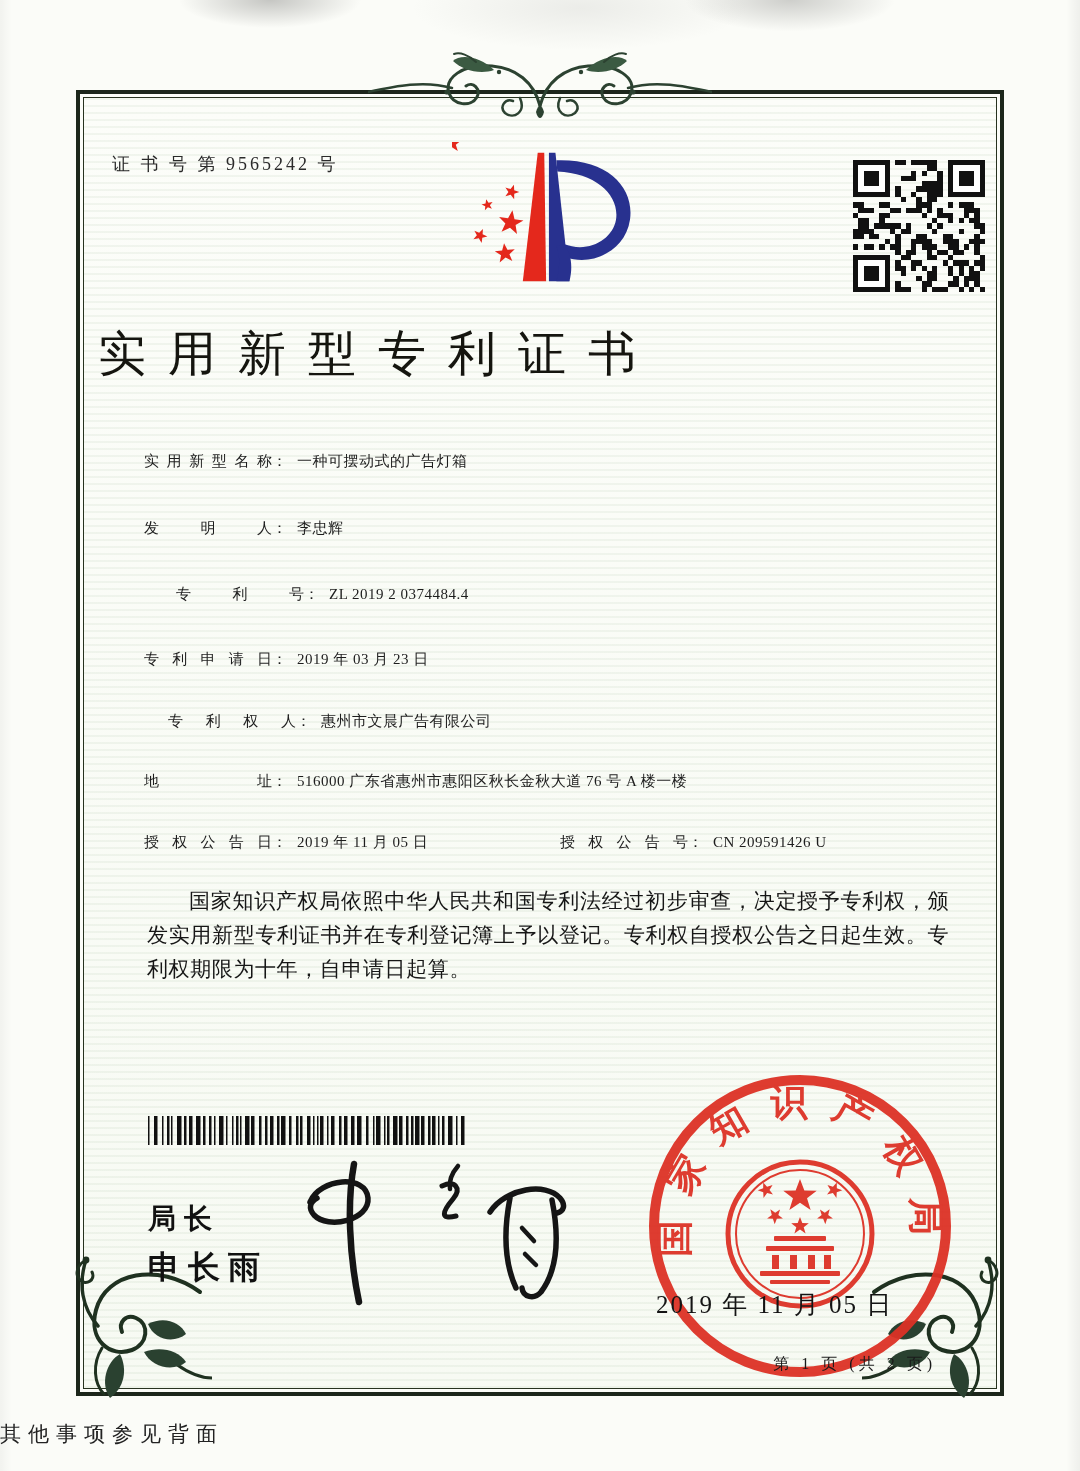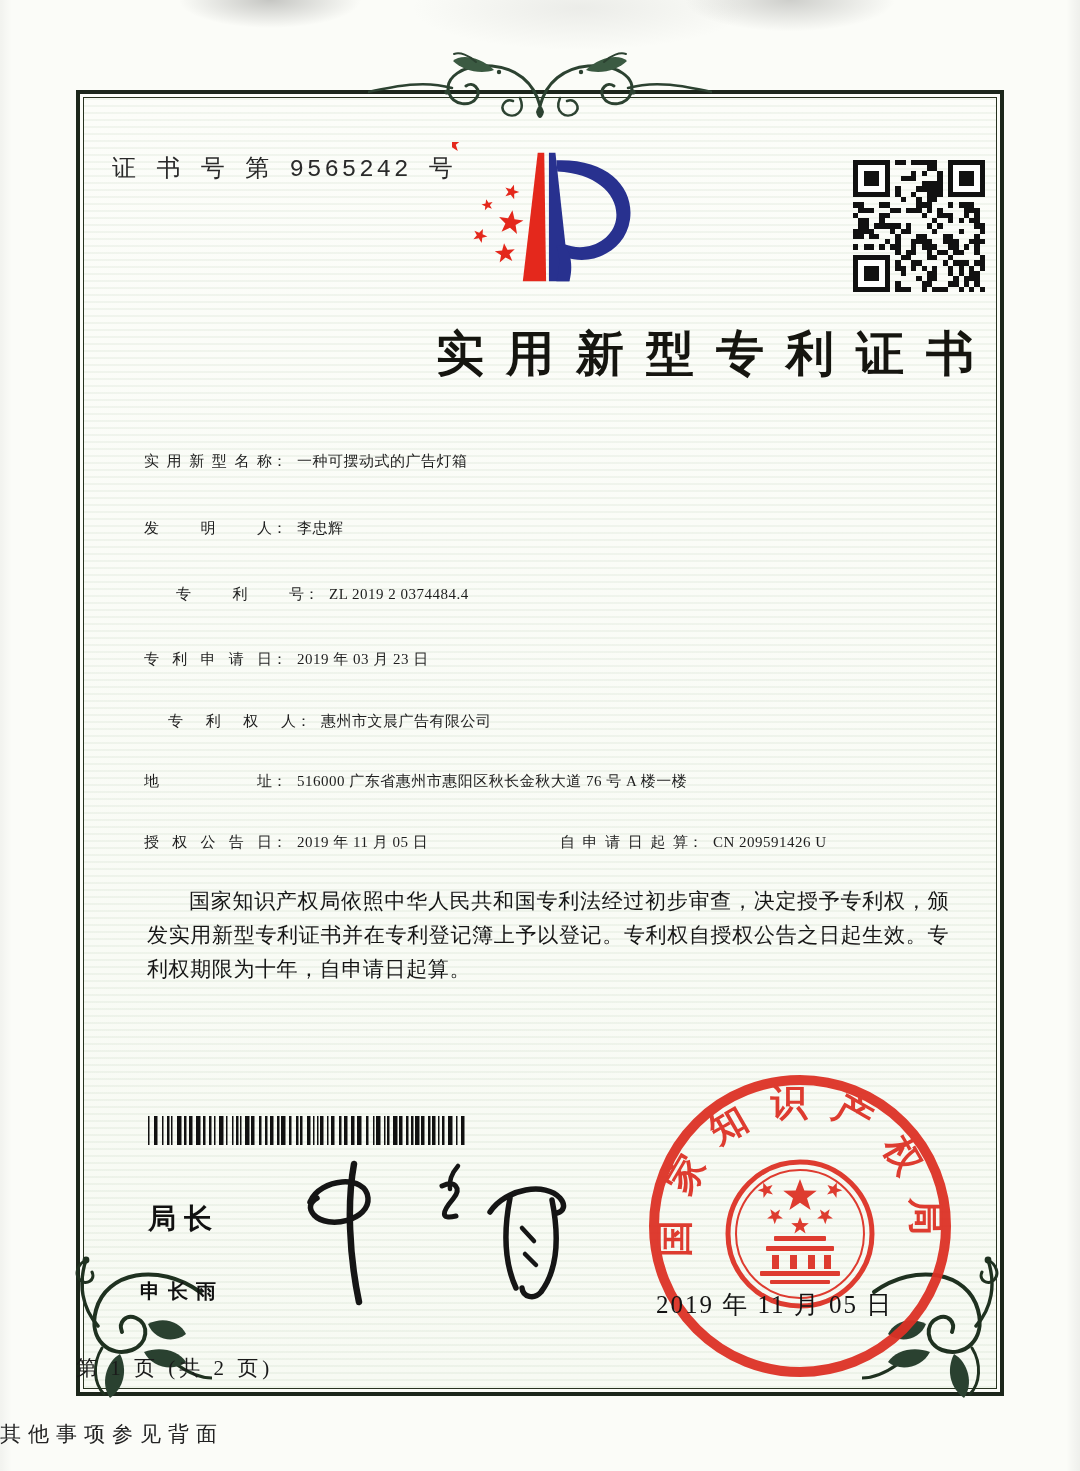--- a/index.html
+++ b/index.html
@@ -29,27 +29,27 @@
   .frame .inner-line{
     position:absolute;inset:3px;border:1.5px solid #27321f;
     background:
       repeating-linear-gradient(0deg, rgba(173,196,168,.14) 0 2px, transparent 2px 7px),
       linear-gradient(#fcfdf9,#f7faf3);
   }
   .ornament{position:absolute;}
   
   .cert-no{
     position:absolute;left:112px;top:152px;
-    font-size:24px;letter-spacing:3px;color:#2a2a2a;font-family:Liberation Mono, monospace;
+    font-size:18px;letter-spacing:3px;color:#2a2a2a;
   }
   .logo{position:absolute;left:452px;top:142px;width:205px;height:152px;}
   .qr{position:absolute;left:853px;top:160px;width:132px;height:132px;}
   .title{
     position:absolute;left:76px;top:322px;width:920px;
-    text-align:right;font-size:48px;font-weight:bold;color:#15150f;
+    text-align:left;font-size:48px;font-weight:normal;color:#15150f;
     letter-spacing:22px;text-indent:22px;
   }
   
   .fields{position:absolute;left:144px;top:0;width:820px;}
   .field-row{position:absolute;left:0;white-space:nowrap;font-size:15px;color:#1d1d1d;}
   .field-label{
     display:inline-block;width:128px;
     text-align:justify;text-align-last:justify;text-justify:inter-character;
     vertical-align:bottom;
   }
@@ -61,30 +61,30 @@
   .grant-no{position:absolute;left:416px;top:0;white-space:nowrap;}
   
   .body-text{position:absolute;left:139px;top:876px;width:818px;}
   .body-text p{
     margin:8px;padding:0;text-indent:2em;text-align:justify;
     font-size:21px;line-height:34px;color:#161616;letter-spacing:.6px;
   }
   
   .barcode{position:absolute;left:148px;top:1116px;width:318px;height:29px;}
   .issuer-title{position:absolute;left:148px;top:1200px;font-size:28px;font-weight:600;letter-spacing:8px;color:#111;}
-  .issuer-name{position:absolute;left:140px;top:1246px;font-size:20px;font-weight:600;letter-spacing:8px;color:#111;margin-top:32px;}
+  .issuer-name{position:absolute;left:148px;top:1246px;font-size:32px;font-weight:600;letter-spacing:8px;color:#111;}
   .signature{position:absolute;left:292px;top:1158px;width:300px;height:160px;}
   .seal{position:absolute;left:642px;top:1068px;width:316px;height:316px;opacity:.95;}
   .seal-date{
     position:absolute;left:656px;top:1288px;font-size:25px;color:#141414;
     letter-spacing:2px;white-space:nowrap;
   }
   .page-label{
-    position:absolute;left:76px;top:1354px;width:860px;text-align:left;
-    font-size:21px;letter-spacing:4px;color:#1a1a1a;
+    position:absolute;left:76px;top:1354px;width:860px;text-align:right;
+    font-size:16px;letter-spacing:4px;color:#1a1a1a;
   }
   .footer-note{
     position:absolute;left:0;top:1420px;width:1010px;text-align:left;
     font-size:21px;letter-spacing:7px;color:#222;
   }
 </style>
 </head>
 <body>
 
 <div class="page">
@@ -383,21 +383,21 @@
     </div>
     <div class="field-row row-5">
       <span class="field-label">专利权人</span><span class="field-colon">：</span><span class="field-value">惠州市文晨广告有限公司</span>
     </div>
     <div class="field-row row-6">
       <span class="field-label">地址</span><span class="field-colon">：</span><span class="field-value">516000 广东省惠州市惠阳区秋长金秋大道 76 号 A 楼一楼</span>
     </div>
     <div class="field-row row-grant">
       <span class="field-label">授权公告日</span><span class="field-colon">：</span><span class="field-value">2019 年 11 月 05 日</span>
       <span class="grant-no">
-        <span class="field-label">自申请日起算</span><span class="field-colon">：</span><span class="field-value">CN 209591426 U</span>
+        <span class="field-label">授权公告号</span><span class="field-colon">：</span><span class="field-value">CN 209591426 U</span>
       </span>
     </div>
   </div>
 
   <div class="body-text">
     <p>国家知识产权局依照中华人民共和国专利法经过初步审查，决定授予专利权，颁发实用新型专利证书并在专利登记簿上予以登记。专利权自授权公告之日起生效。专利权期限为十年，自申请日起算。</p>
   </div>
 
   <svg class="barcode" id="barcode-svg" viewBox="0 0 318 29" preserveAspectRatio="none">
       <rect x="0" y="0" width="1.5" height="29" fill="#101010"></rect>

